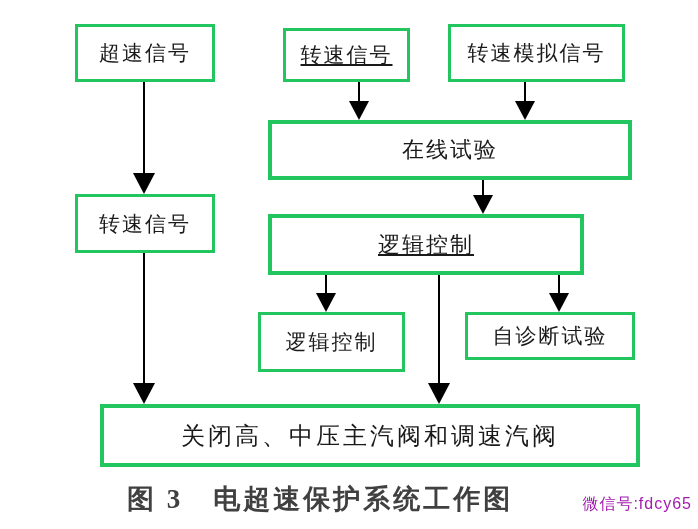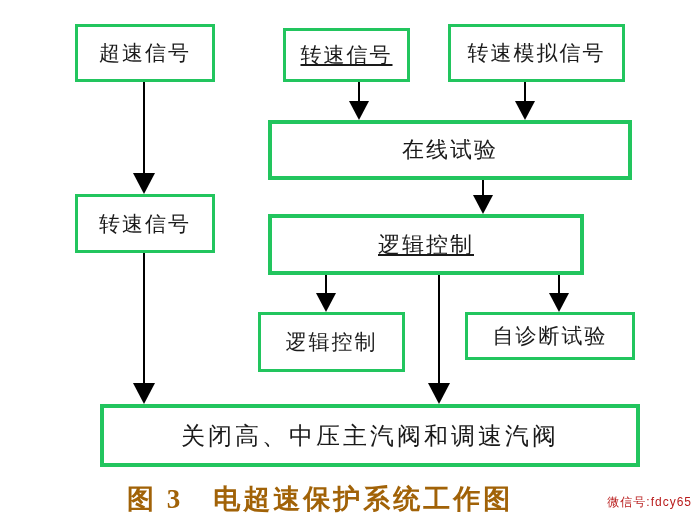--- a/index.html
+++ b/index.html
@@ -21,25 +21,25 @@
     position:absolute;left:11px;top:0;width:2px;bottom:16px;background:#000;
   }
   .arrow .head{
     position:absolute;left:1px;bottom:0;width:0;height:0;
     border-left:11px solid transparent;border-right:11px solid transparent;
     border-top:21px solid #000;
   }
   .arrow.short .head{border-left-width:10px;border-right-width:10px;border-top-width:19px;left:2px;}
   .caption{
     position:absolute;left:0;top:481px;width:640px;text-align:center;
-    font-size:27px;font-weight:600;letter-spacing:3px;color:#a16207;
+    font-size:27px;font-weight:600;letter-spacing:3px;color:#404040;
     font-family:"Liberation Serif","DejaVu Serif",serif;
   }
   .watermark{
-    position:absolute;right:6px;top:494px;font-size:12px;color:#b91c1c;
+    position:absolute;right:6px;top:494px;font-size:16px;color:#a21caf;
     letter-spacing:1px;text-shadow:1px 1px 0 #ffffff;
   }
 </style>
 </head>
 <body>
 
 <div id="stage">
 
   <div class="node" style="left:75px;top:24px;width:140px;height:58px;">
     <span>超速信号</span>

